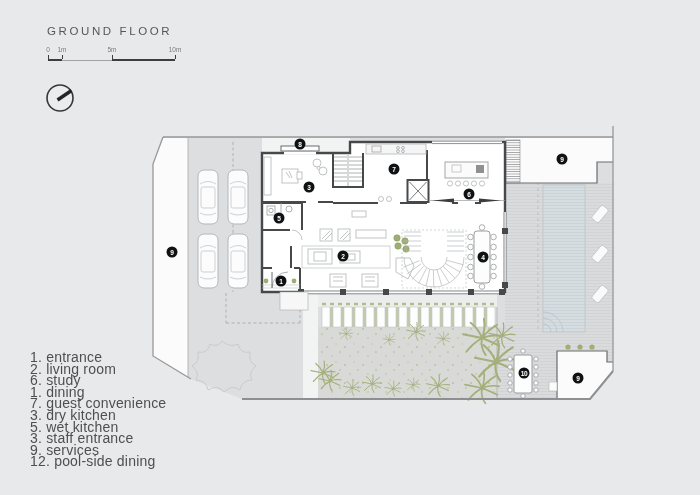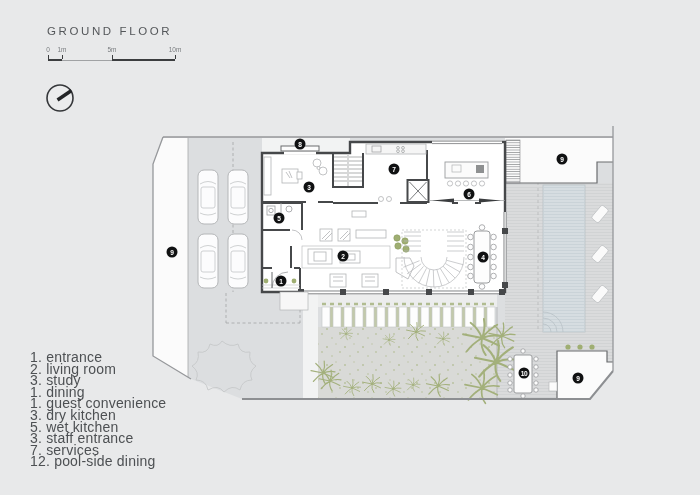--- a/index.html
+++ b/index.html
@@ -416,22 +416,22 @@
       <div class="badge" style="left: 300px; top: 144px;">8</div>
       <div class="badge" style="left: 172px; top: 252px;">9</div>
       <div class="badge" style="left: 562px; top: 159px;">9</div>
       <div class="badge" style="left: 578px; top: 378px;">9</div>
       <div class="badge" style="left: 524px; top: 373px;">10</div>
     </div>
 
   <div class="legend">
       <div class="legend-item">1. entrance</div>
       <div class="legend-item">2. living room</div>
-      <div class="legend-item">3. study</div>
+      <div class="legend-item">6. study</div>
       <div class="legend-item">1. dining</div>
-      <div class="legend-item">1. guest convenience</div>
+      <div class="legend-item">7. guest convenience</div>
       <div class="legend-item">3. dry kitchen</div>
       <div class="legend-item">5. wet kitchen</div>
       <div class="legend-item">3. staff entrance</div>
-      <div class="legend-item">7. services</div>
+      <div class="legend-item">9. services</div>
       <div class="legend-item">12. pool-side dining</div>
     </div>
 </div>
 
 </body></html>

